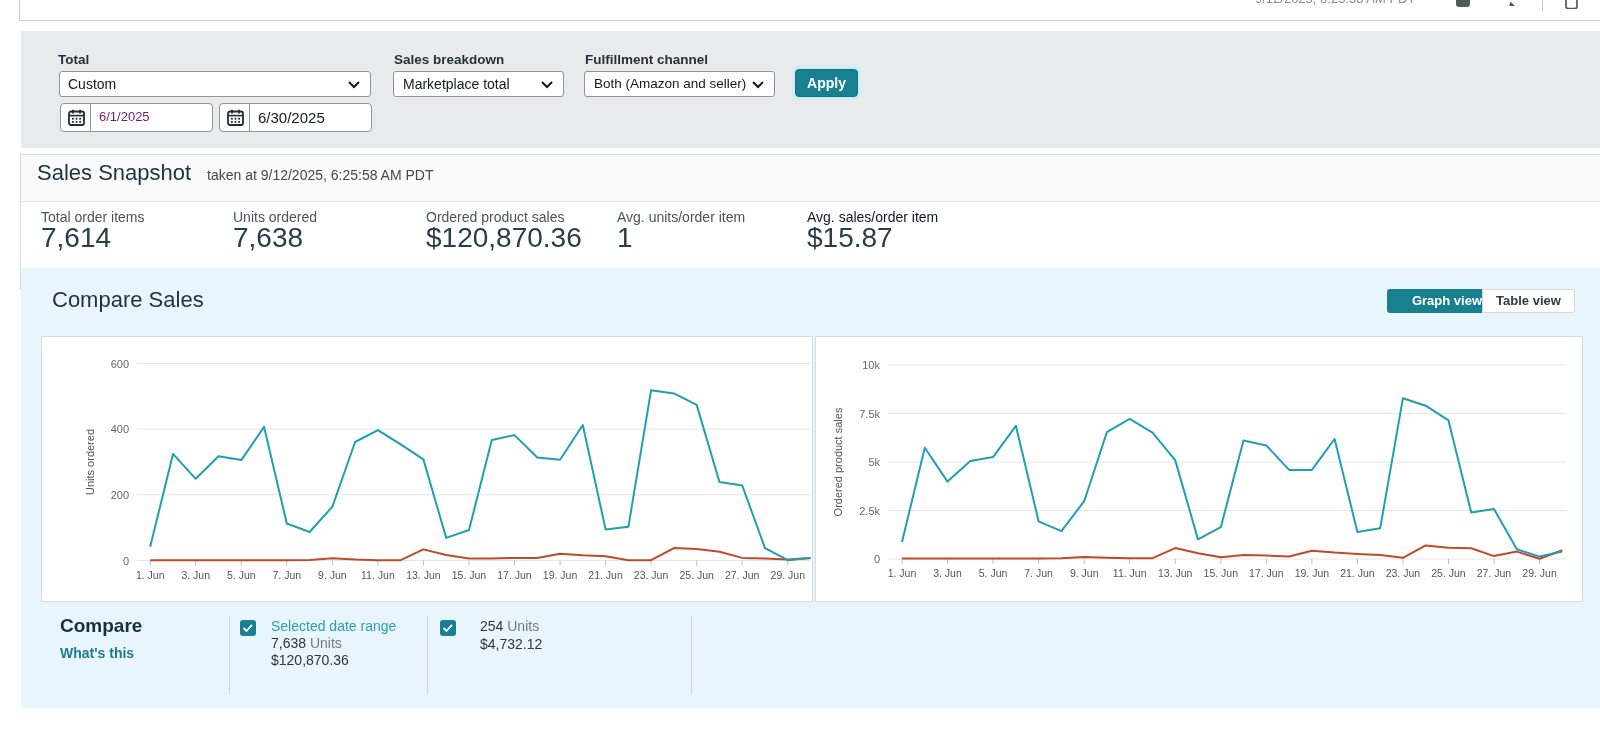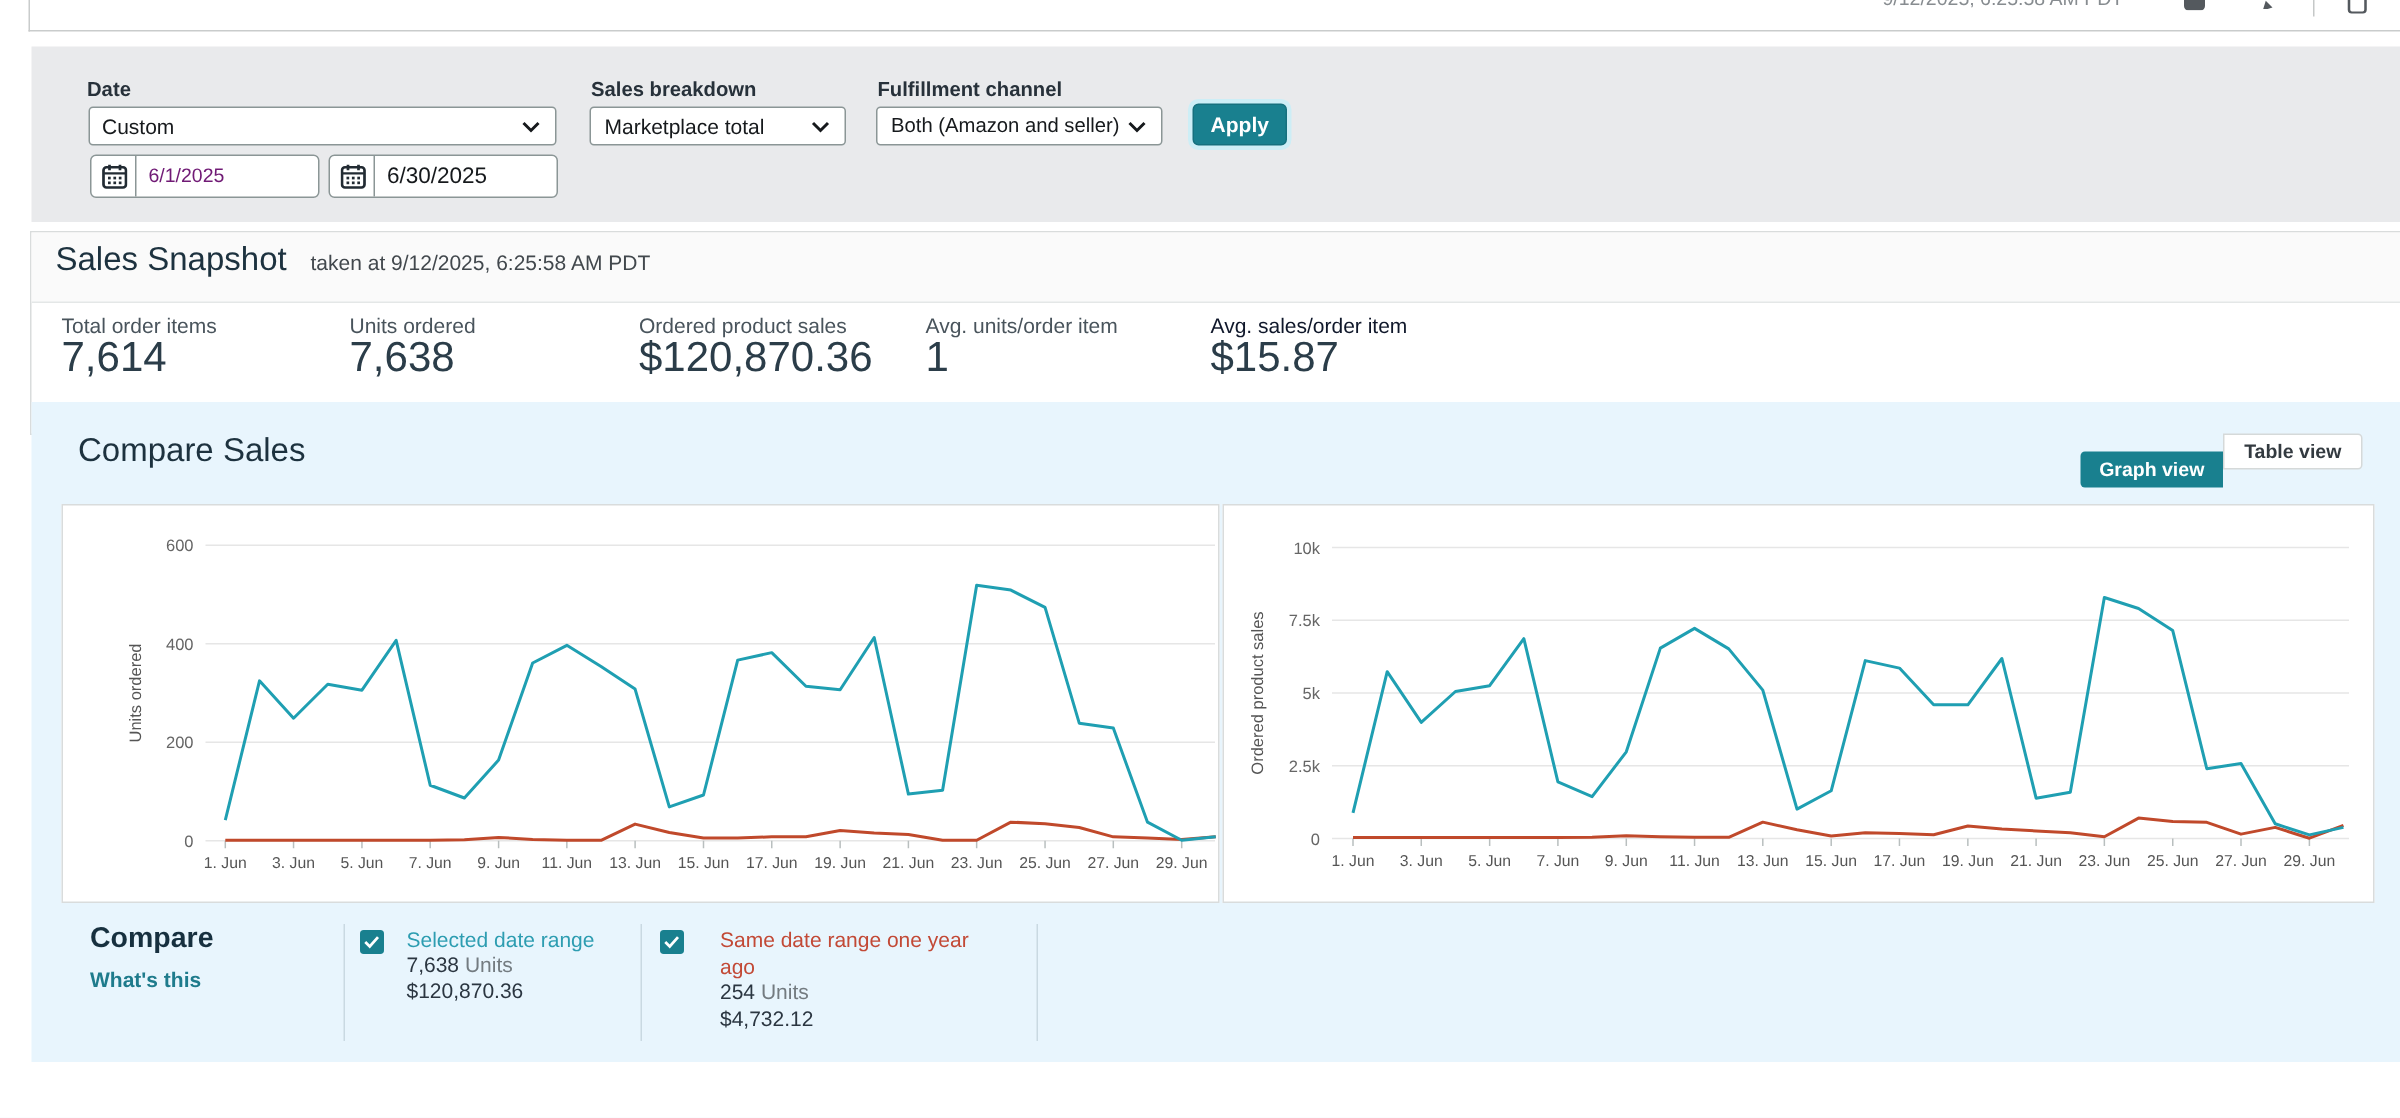--- a/index.html
+++ b/index.html
@@ -25,21 +25,21 @@
     </svg>
 </div>
 <div class="abs" style="left:1542px;top:0;width:1px;height:11px;background:#c5c8c8;"></div>
 <div class="abs" style="left:1564px;top:0px;width:15px;height:9px;overflow:hidden;">
   <svg width="15" height="16" style="position:relative;top:-6px;">
       <rect x="2" y="1" width="11" height="13.5" rx="2" fill="none" stroke="#54595e" stroke-width="1.7"></rect>
     </svg>
 </div>
 
 <div class="abs" style="left:21px;top:31px;width:1579px;height:117px;background:#e9eaec;"></div>
-<div class="abs" style="left:58px;top:52px;font-size:13.5px;font-weight:bold;color:#27313a;">Date</div>
+<div class="abs" style="left:58px;top:52px;font-size:13.5px;font-weight:bold;color:#27313a;">Total</div>
 <div class="abs" style="left:59px;top:71px;width:312px;height:26px;background:#fff;border:1px solid #8b9696;border-radius:3px;">
   <div style="position:absolute;left:8px;top:4px;font-size:14px;color:#16191c;">Custom</div>
   <svg width="12" height="8" style="position:absolute;right:10px;top:9px;">
       <path d="M1 1 L6 6 L11 1" fill="none" stroke="#16191c" stroke-width="2"></path>
     </svg>
 </div>
 <div class="abs" style="left:60px;top:103px;width:153px;height:29px;background:#fff;border:1px solid #8b9696;border-radius:4px;">
   <div style="position:absolute;left:0;top:0;width:30px;height:27px;border-right:1px solid #8b9696;"></div>
   <svg width="17" height="17" style="position:absolute;left:7px;top:5px;" viewBox="0 0 17 17">
       <rect x="1" y="2.5" width="15" height="13.5" rx="2" fill="none" stroke="#222b33" stroke-width="1.8"></rect>
@@ -102,21 +102,21 @@
   <div style="position:absolute;left:405px;top:54px;font-size:14px;color:#49545c;">Ordered product sales</div>
   <div style="position:absolute;left:405px;top:67px;font-size:28px;color:#2b3d49;">$120,870.36</div>
   <div style="position:absolute;left:596px;top:54px;font-size:14px;color:#49545c;">Avg. units/order item</div>
   <div style="position:absolute;left:596px;top:67px;font-size:28px;color:#2b3d49;">1</div>
   <div style="position:absolute;left:786px;top:54px;font-size:14px;color:#0f172a;">Avg. sales/order item</div>
   <div style="position:absolute;left:786px;top:67px;font-size:28px;color:#2b3d49;">$15.87</div>
 </div>
 
 <div class="abs" style="left:21px;top:268px;width:1579px;height:440px;background:#e8f5fd;"></div>
 <div class="abs" style="left:52px;top:287px;font-size:22px;color:#1d323f;">Compare Sales</div>
-<div class="abs" style="left:1387px;top:301px;width:95px;height:24px;background:#19808f;border-radius:3px 0 0 3px;color:#fff;font-size:13px;font-weight:bold;text-align:center;line-height:24px;">Graph view</div>
+<div class="abs" style="left:1387px;top:289px;width:95px;height:24px;background:#19808f;border-radius:3px 0 0 3px;color:#fff;font-size:13px;font-weight:bold;text-align:right;line-height:24px;">Graph view</div>
 <div class="abs" style="left:1482px;top:289px;width:93px;height:24px;background:#fff;border:1px solid #d5d9d9;border-radius:0 3px 3px 0;color:#333a40;font-size:13px;font-weight:bold;text-align:center;line-height:22px;">Table view</div>
 
 <div class="abs" style="left:41px;top:336px;width:772px;height:266px;background:#fff;border:1px solid #d9dcdc;"></div>
 <div class="abs" style="left:41px;top:336px;width:772px;height:266px;margin-left:24px;">
 <svg width="772" height="266" viewBox="0 0 772 266" xmlns="http://www.w3.org/2000/svg" style="position:absolute;left:0;top:0">
 <line x1="72" y1="27.5" x2="745" y2="27.5" stroke="#e6e6e6" stroke-width="1"></line>
 <text x="64" y="31.5" text-anchor="end" font-size="11" fill="#666666" font-family="Liberation Sans, sans-serif">600</text>
 <line x1="72" y1="93.2" x2="745" y2="93.2" stroke="#e6e6e6" stroke-width="1"></line>
 <text x="64" y="97.2" text-anchor="end" font-size="11" fill="#666666" font-family="Liberation Sans, sans-serif">400</text>
 <line x1="72" y1="158.8" x2="745" y2="158.8" stroke="#e6e6e6" stroke-width="1"></line>
@@ -225,16 +225,15 @@
   <div style="color:#2b3641;">7,638 <span style="color:#737b80;">Units</span></div>
   <div style="color:#2b3641;">$120,870.36</div>
 </div>
 <div class="abs" style="left:440px;top:620px;">
   <svg width="16" height="16">
       <rect x="0.5" y="0.5" width="15" height="15" rx="2" fill="#19808f" stroke="#19808f"></rect>
       <path d="M3.5 8 L6.5 11 L12 4.8" fill="none" stroke="#fff" stroke-width="1.8"></path>
     </svg>
 </div>
 <div class="abs" style="left:480px;top:618px;width:175px;font-size:14px;line-height:17.5px;">
-  <div style="color:#c24936;">Same date range one year ago</div>
   <div style="color:#2b3641;">254 <span style="color:#737b80;">Units</span></div>
   <div style="color:#2b3641;">$4,732.12</div>
 </div>
 
 </body></html>

